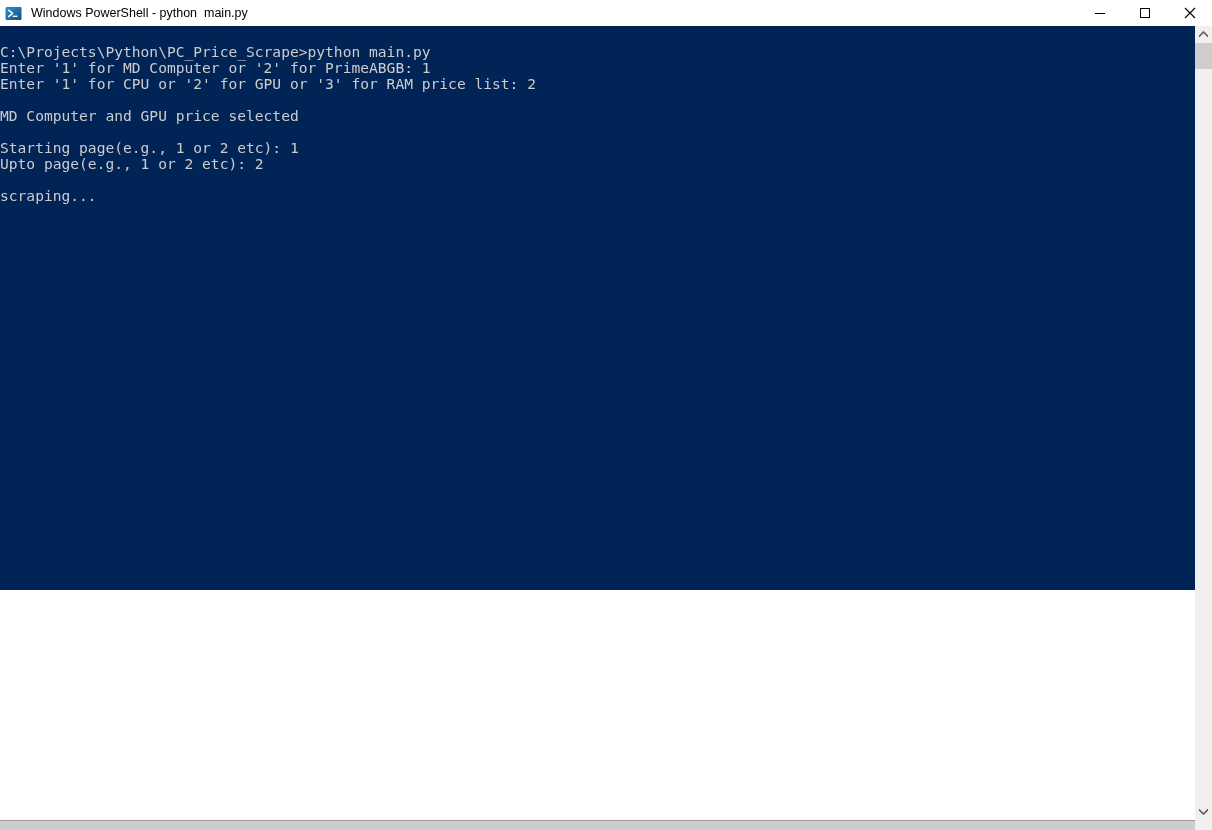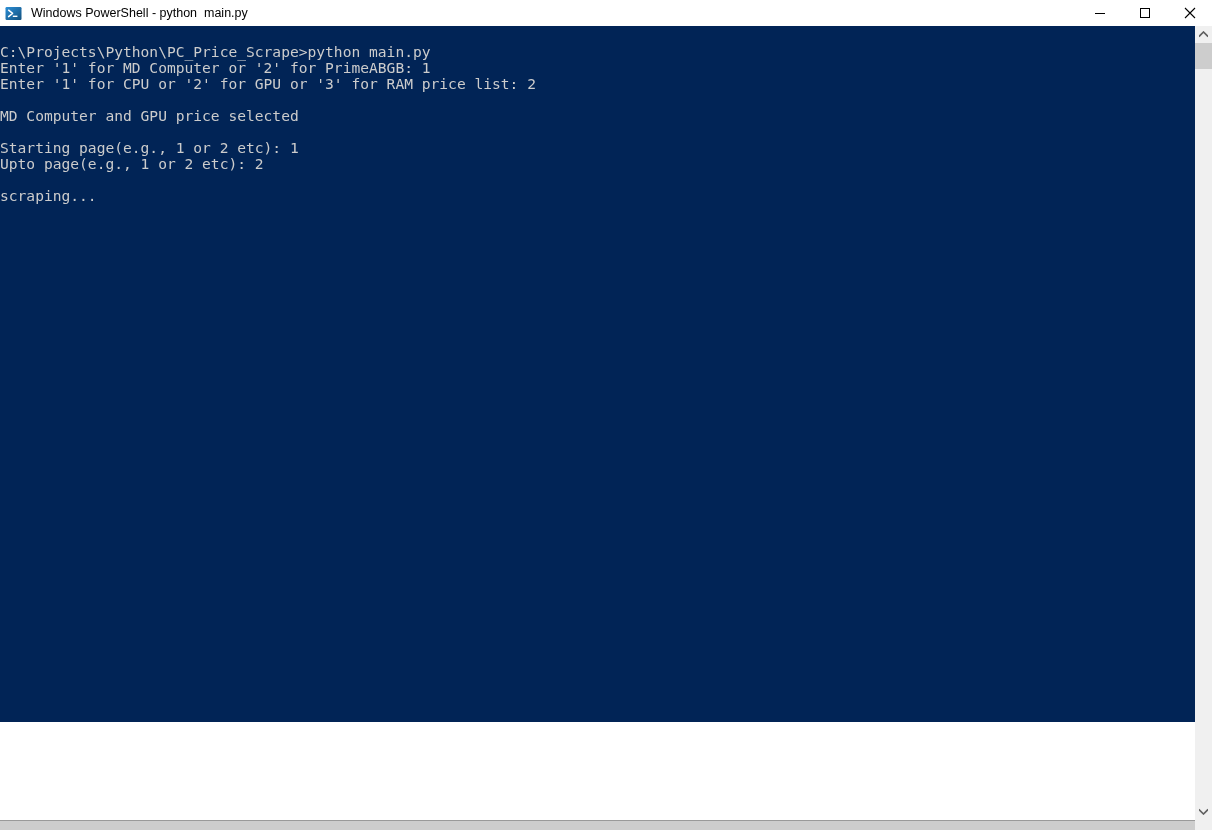--- a/index.html
+++ b/index.html
@@ -76,21 +76,21 @@
     cursor: default;
   }
   .ctl-btn svg { display: block; }
 
   
   .console {
     position: absolute;
     top: 26px;
     left: 0;
     width: 1195px;
-    height: 696px;
+    height: 564px;
     background: #012456;
     overflow: hidden;
     box-sizing: border-box;
   }
   .console-text {
     margin: 0;
     padding: 0;
     position: absolute;
     top: 18px;
     left: 0px;

